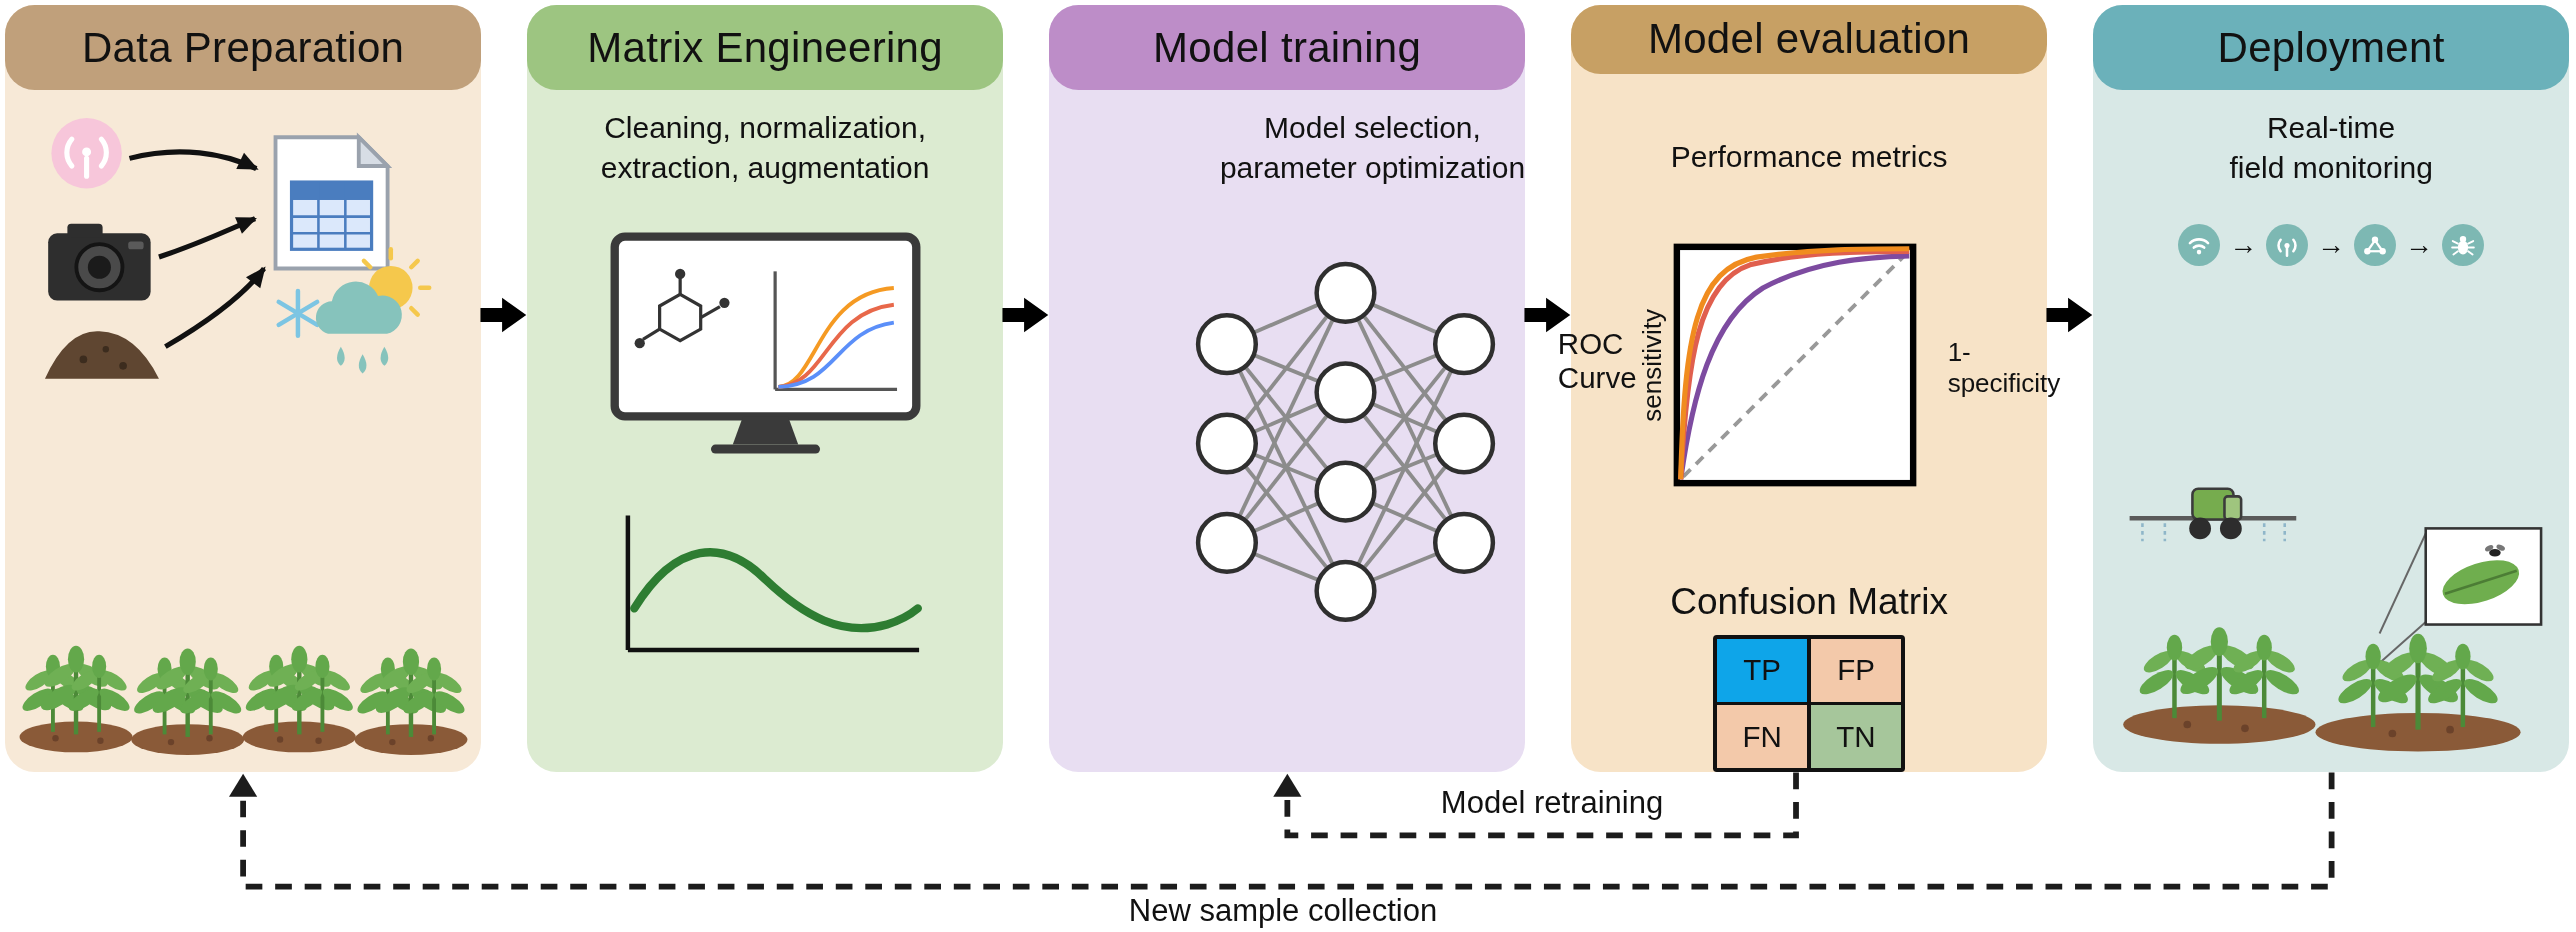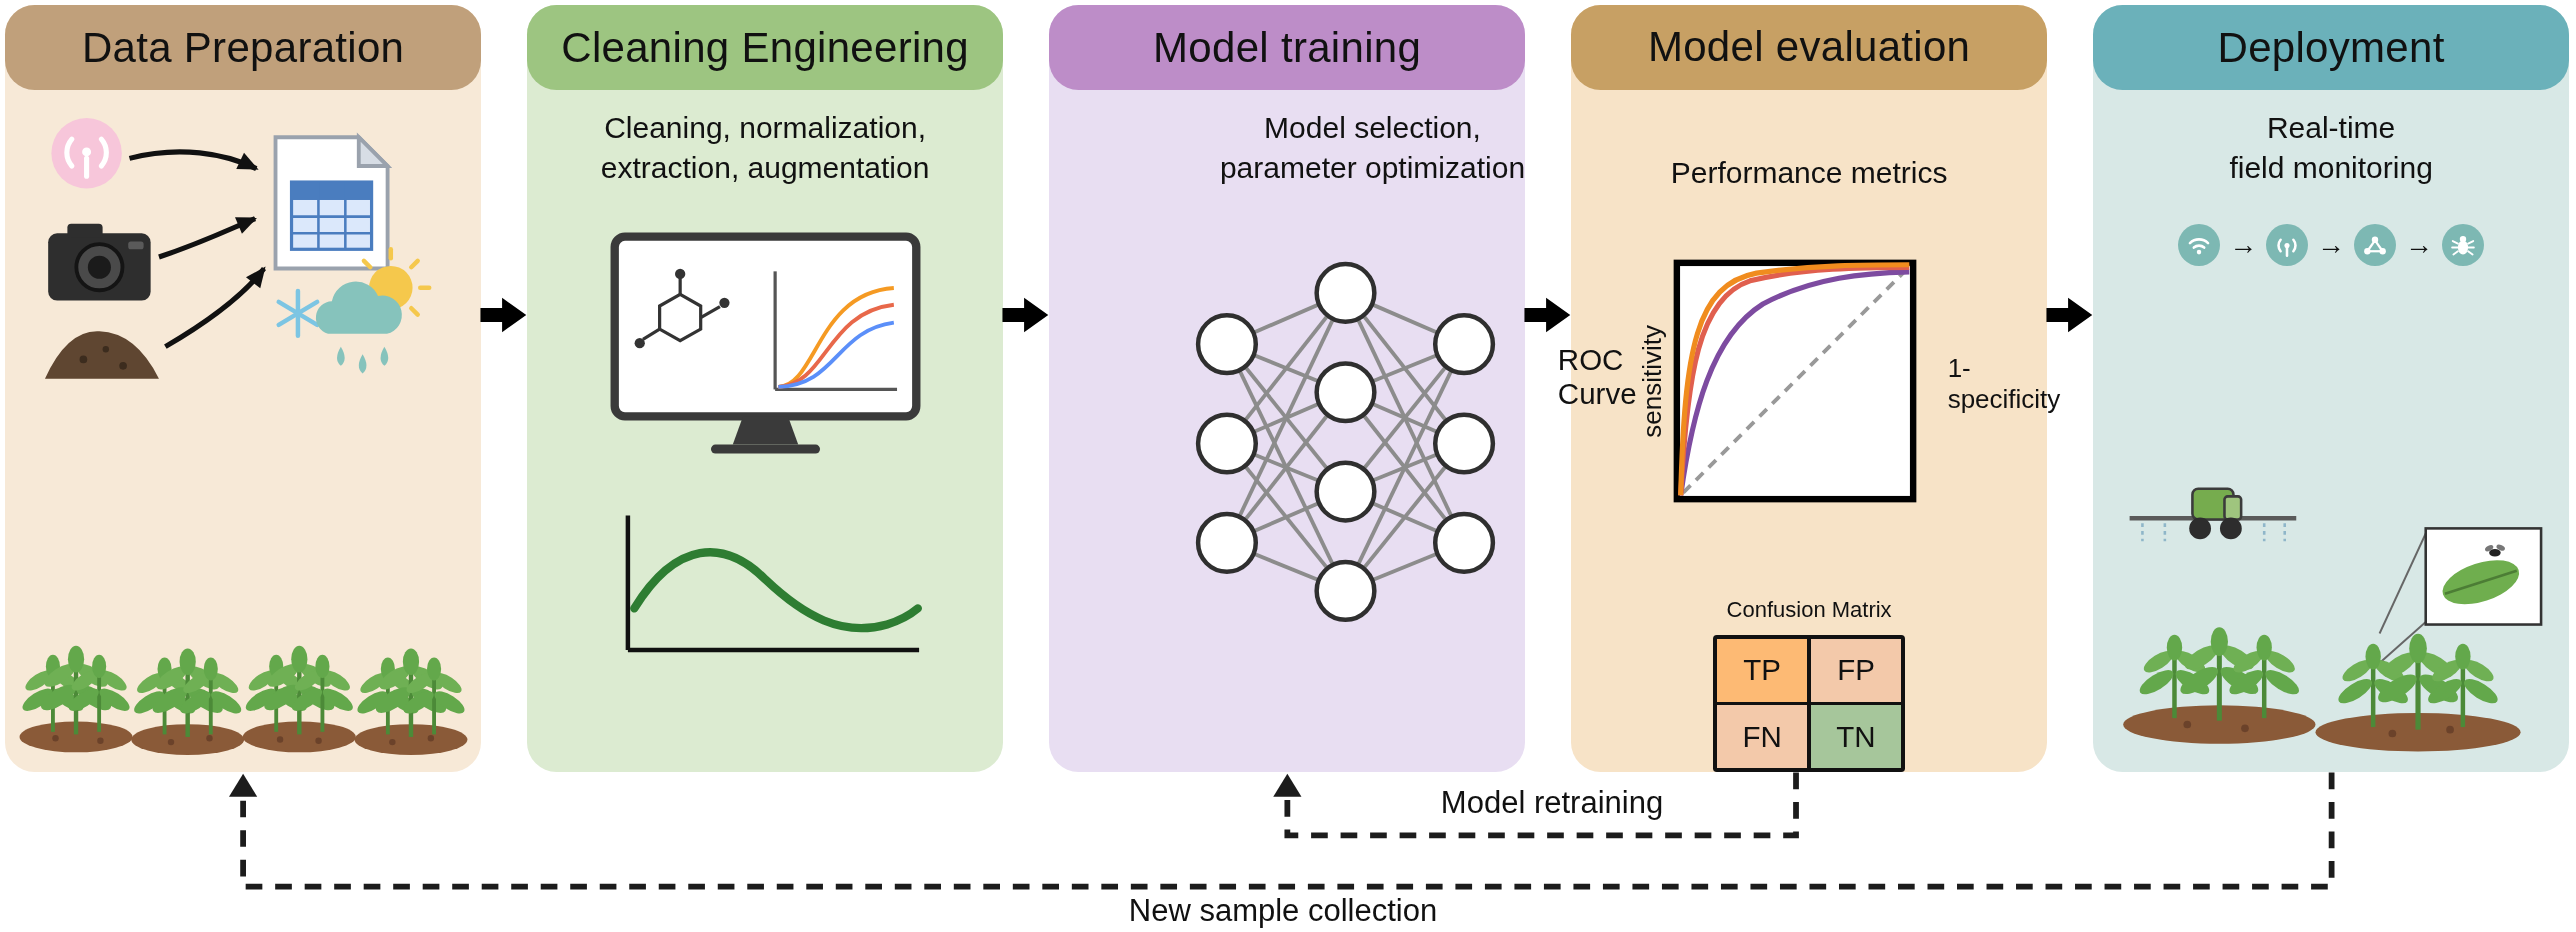--- a/index.html
+++ b/index.html
@@ -28,21 +28,21 @@
   
   .nn-art { margin-top:45px; }
 
   
   .roc-block { margin-top:22px; display:flex; flex-direction:row; align-items:center; }
   .roc-title { font-size:29.5px; margin-bottom:9px; }
   .roc-row { display:flex; align-items:center; }
   .roc-ylabel { writing-mode:vertical-rl; transform:rotate(180deg); font-size:26px; margin-right:5.1px; }
   .roc-xlabel { font-size:26px; margin-top:6.4px; padding-left:31px; }
   .cm-block { margin-top:49px; display:flex; flex-direction:column; align-items:center; }
-  .cm-title { font-size:22px; margin-bottom:11.5px; }
+  .cm-title { font-size:37px; margin-bottom:11.5px; }
   .cm-grid { display:grid; grid-template-columns:90px 90px; grid-auto-rows:63px; gap:3.8px; background:#111;
              padding:3.8px; border-radius:3.8px; }
   .cm-cell { display:flex; align-items:center; justify-content:center; font-size:29.5px; }
 
   
   .chain { margin-top:37px; display:flex; align-items:center; justify-content:center; }
   .chain-icon { width:42px; height:42px; border-radius:50%; background:#7db8b3; display:flex; align-items:center; justify-content:center; margin:0 3.8px; }
   .chain-arrow { font-size:28px; margin:0 5.1px; color:#111; }
   .scene-art { margin-top:auto; margin-bottom:18px; }
 
@@ -180,21 +180,21 @@
     </div>
 
     <div class="arrow-cell">
       <svg width="50" height="42" viewBox="0 0 78 66">
           <path d="M2,22 h34 v-16 l38,27 -38,27 v-16 h-34 Z" fill="#000"></path>
         </svg>
     </div>
 
     <div class="panel" style="background-color: rgb(220, 235, 209);">
       <div class="panel-header" style="background-color: rgb(157, 197, 129);">
-        <span>Cleaning Engineering</span>
+        <span>Matrix Engineering</span>
       </div>
       <div class="subtitle">Cleaning, normalization,
 extraction, augmentation</div>
 
       <svg class="monitor-art" width="321" height="231" viewBox="0 0 500 360">
         <rect x="15" y="12" width="470" height="280" rx="16" fill="#ffffff" stroke="#3a3a3a" stroke-width="13"></rect>
         <path d="M215,292 h70 l16,44 h-102 Z" fill="#3a3a3a"></path>
         <rect x="165" y="336" width="170" height="14" rx="7" fill="#3a3a3a"></rect>
         <g stroke="#333" stroke-width="5" fill="none">
           <path d="M85,120 l32,-18 l32,18 v36 l-32,18 l-32,-18 Z"></path>
@@ -299,21 +299,21 @@
             <path d="M12,368 C 22,180 40,60 120,34 C 200,14 300,13 368,13" stroke-width="8" fill="none" stroke="#e05f4e"></path>
             <path d="M12,368 C 18,140 36,40 130,22 C 220,9 300,9 368,9" stroke-width="8" fill="none" stroke="#f08c1e"></path>
           </svg>
         </div>
         <div class="roc-xlabel">1-specificity</div>
       </div>
 
       <div class="cm-block">
         <div class="cm-title">Confusion Matrix</div>
         <div class="cm-grid">
-          <div class="cm-cell" style="background-color: #fdba74;">TP</div>
+          <div class="cm-cell" style="background-color: #0ea5e9;">TP</div>
           <div class="cm-cell" style="background-color: rgb(243, 201, 170);">FP</div>
           <div class="cm-cell" style="background-color: rgb(243, 201, 170);">FN</div>
           <div class="cm-cell" style="background-color: rgb(166, 198, 155);">TN</div>
         </div>
       </div>
     </div>
 
     <div class="arrow-cell">
       <svg width="50" height="42" viewBox="0 0 78 66">
           <path d="M2,22 h34 v-16 l38,27 -38,27 v-16 h-34 Z" fill="#000"></path>

